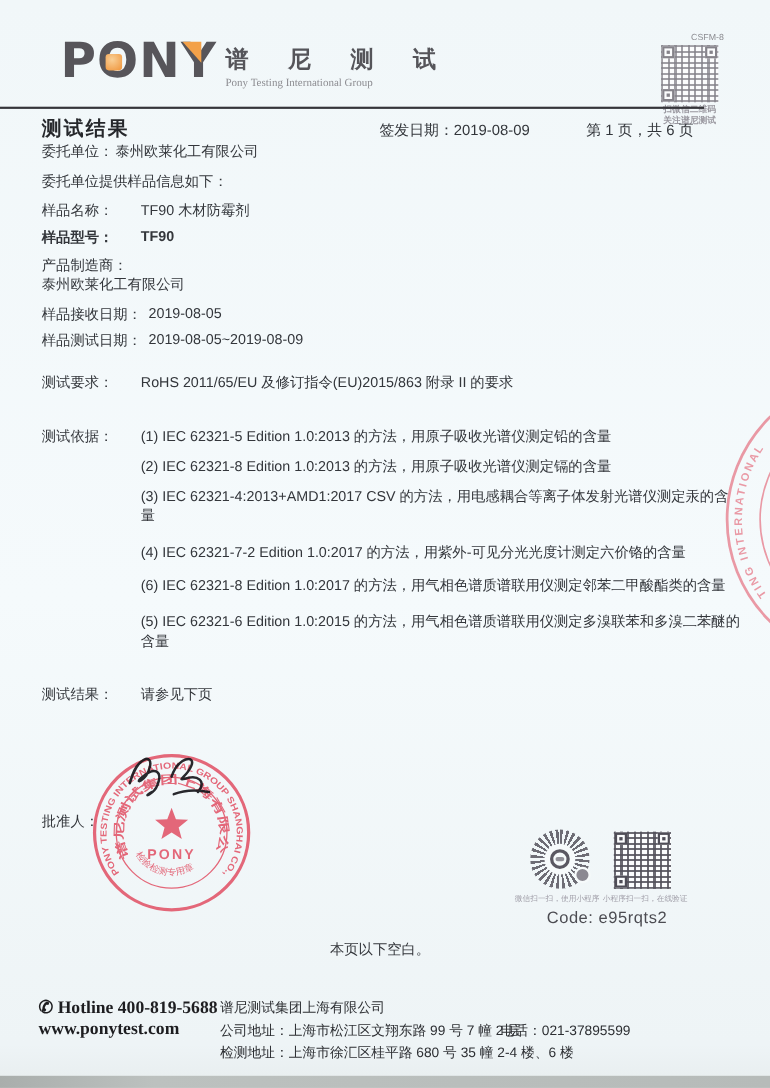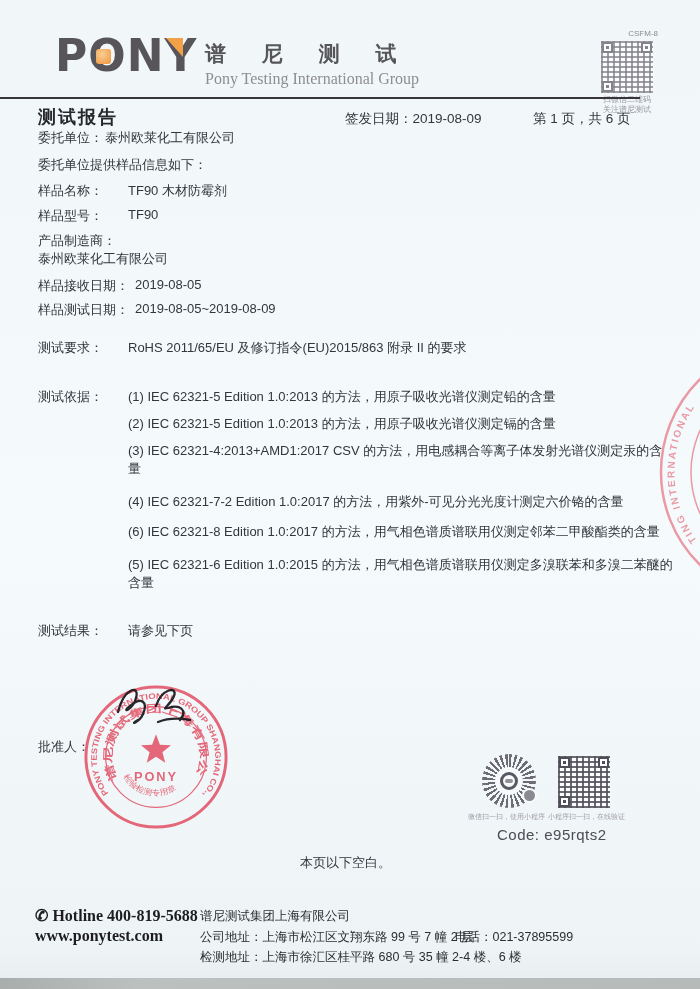--- a/index.html
+++ b/index.html
@@ -14,25 +14,25 @@
   
   .logo-word{left:55px; top:34px; font-family:"DejaVu Sans",sans-serif;
     font-weight:800; font-size:44px; letter-spacing:1px; color:#57555a; line-height:1;}
   .logo-osq{left:96px; top:49px; width:15px; height:15px; border-radius:3px;
     background:radial-gradient(circle at 40% 35%,#f9cf96,#ef9338);}
   .logo-ytri{left:166px; top:38px; width:0; height:0;
     border-left:17px solid transparent; border-top:19px solid #f3a149;}
   .brand-cn{left:205px; top:40px; font-size:21px; font-weight:600;
     letter-spacing:15px; color:#55555a;}
   .brand-en{left:205px; top:70px; font-family:"Liberation Serif",serif;
-    font-size:16px; color:#8d8d92;}
+    font-size:10px; color:#8d8d92;}
   .form-code{left:606px; top:29px; width:52px; text-align:right;
     font-size:8px; color:#8b8b90;}
   .wechat-cap{left:599px; top:95px; width:56px; text-align:center;
-    font-size:8px; line-height:10px; color:#9a98a0;}
+    font-size:8px; line-height:10px; color:#9a98a0;font-weight:bold;}
   .rule{left:0; top:97px; width:640px; height:2px; background:#35353a;}
 
   
   .qr{color:#4f4d57; --qc:rgba(82,80,90,.85); background:#fbfcfd;
     background-image:
       repeating-linear-gradient(0deg,var(--qc) 0 2px,transparent 2px 5px),
       repeating-linear-gradient(90deg,var(--qc) 0 2px,transparent 2px 6px);}
   .qr-light{color:#85838a; --qc:rgba(130,128,136,.75);}
   .fp{position:absolute; width:11px; height:11px; border:2.5px solid currentColor; background:#fbfcfd; box-sizing:border-box;}
   .fp::after{content:""; position:absolute; inset:2px; background:currentColor;}
@@ -90,35 +90,35 @@
     <div class="fp tl"></div>
     <div class="fp tr"></div>
     <div class="fp bl"></div>
   </div>
   <div class="abs wechat-cap">
     <div>扫微信二维码</div>
     <div>关注谱尼测试</div>
   </div>
   <div class="abs rule"></div>
 
-  <div class="abs title">测试报告</div>
+  <div class="abs title">测试结果</div>
   <div class="abs h-date">签发日期：2019-08-09</div>
   <div class="abs h-page">第 1 页，共 6 页</div>
 
   <div class="abs row client" style="left:38px; top:129px;">
     <span class="lab">委托单位：</span>
     <span>泰州欧莱化工有限公司</span>
   </div>
   <div class="abs" style="left:38px; top:156px;font-family:Liberation Mono, monospace;">委托单位提供样品信息如下：</div>
 
   <div class="abs row" style="left:38px; top:182px;">
     <span class="lab">样品名称：</span>
     <span>TF90 木材防霉剂</span>
   </div>
-  <div class="abs row" style="left:38px; top:207px;">
+  <div class="abs row" style="left:38px; top:207px;font-weight:bold;">
     <span class="lab">样品型号：</span>
     <span>TF90</span>
   </div>
   <div class="abs row" style="left:38px; top:232px;flex-direction:column;">
     <span class="lab">产品制造商：</span>
     <span>泰州欧莱化工有限公司</span>
   </div>
 
   <div class="abs row date" style="left:38px; top:277px;">
     <span class="lab">样品接收日期：</span>
@@ -129,21 +129,21 @@
     <span>2019-08-05~2019-08-09</span>
   </div>
 
   <div class="abs row" style="left:38px; top:339px;">
     <span class="lab">测试要求：</span>
     <span>RoHS 2011/65/EU 及修订指令(EU)2015/863 附录 II 的要求</span>
   </div>
 
   <div class="abs" style="left:38px; top:388px;">测试依据：</div>
   <div class="abs basis-item" style="top:388px;">(1) IEC 62321-5 Edition 1.0:2013 的方法，用原子吸收光谱仪测定铅的含量</div>
-  <div class="abs basis-item" style="top:415px;">(2) IEC 62321-5 Edition 1.0:2013 的方法，用原子吸收光谱仪测定镉的含量</div>
+  <div class="abs basis-item" style="top:415px;">(2) IEC 62321-8 Edition 1.0:2013 的方法，用原子吸收光谱仪测定镉的含量</div>
   <div class="abs basis-item" style="top:442px;">(3) IEC 62321-4:2013+AMD1:2017 CSV 的方法，用电感耦合等离子体发射光谱仪测定汞的含量</div>
   <div class="abs basis-item" style="top:469px;margin-top:24px;">(4) IEC 62321-7-2 Edition 1.0:2017 的方法，用紫外-可见分光光度计测定六价铬的含量</div>
   <div class="abs basis-item" style="top:520px;margin-top:36px;">(5) IEC 62321-6 Edition 1.0:2015 的方法，用气相色谱质谱联用仪测定多溴联苯和多溴二苯醚的含量</div>
   <div class="abs basis-item" style="top:523px;">(6) IEC 62321-8 Edition 1.0:2017 的方法，用气相色谱质谱联用仪测定邻苯二甲酸酯类的含量</div>
 
   <div class="abs row" style="left:38px; top:622px;">
     <span class="lab">测试结果：</span>
     <span>请参见下页</span>
   </div>
 

